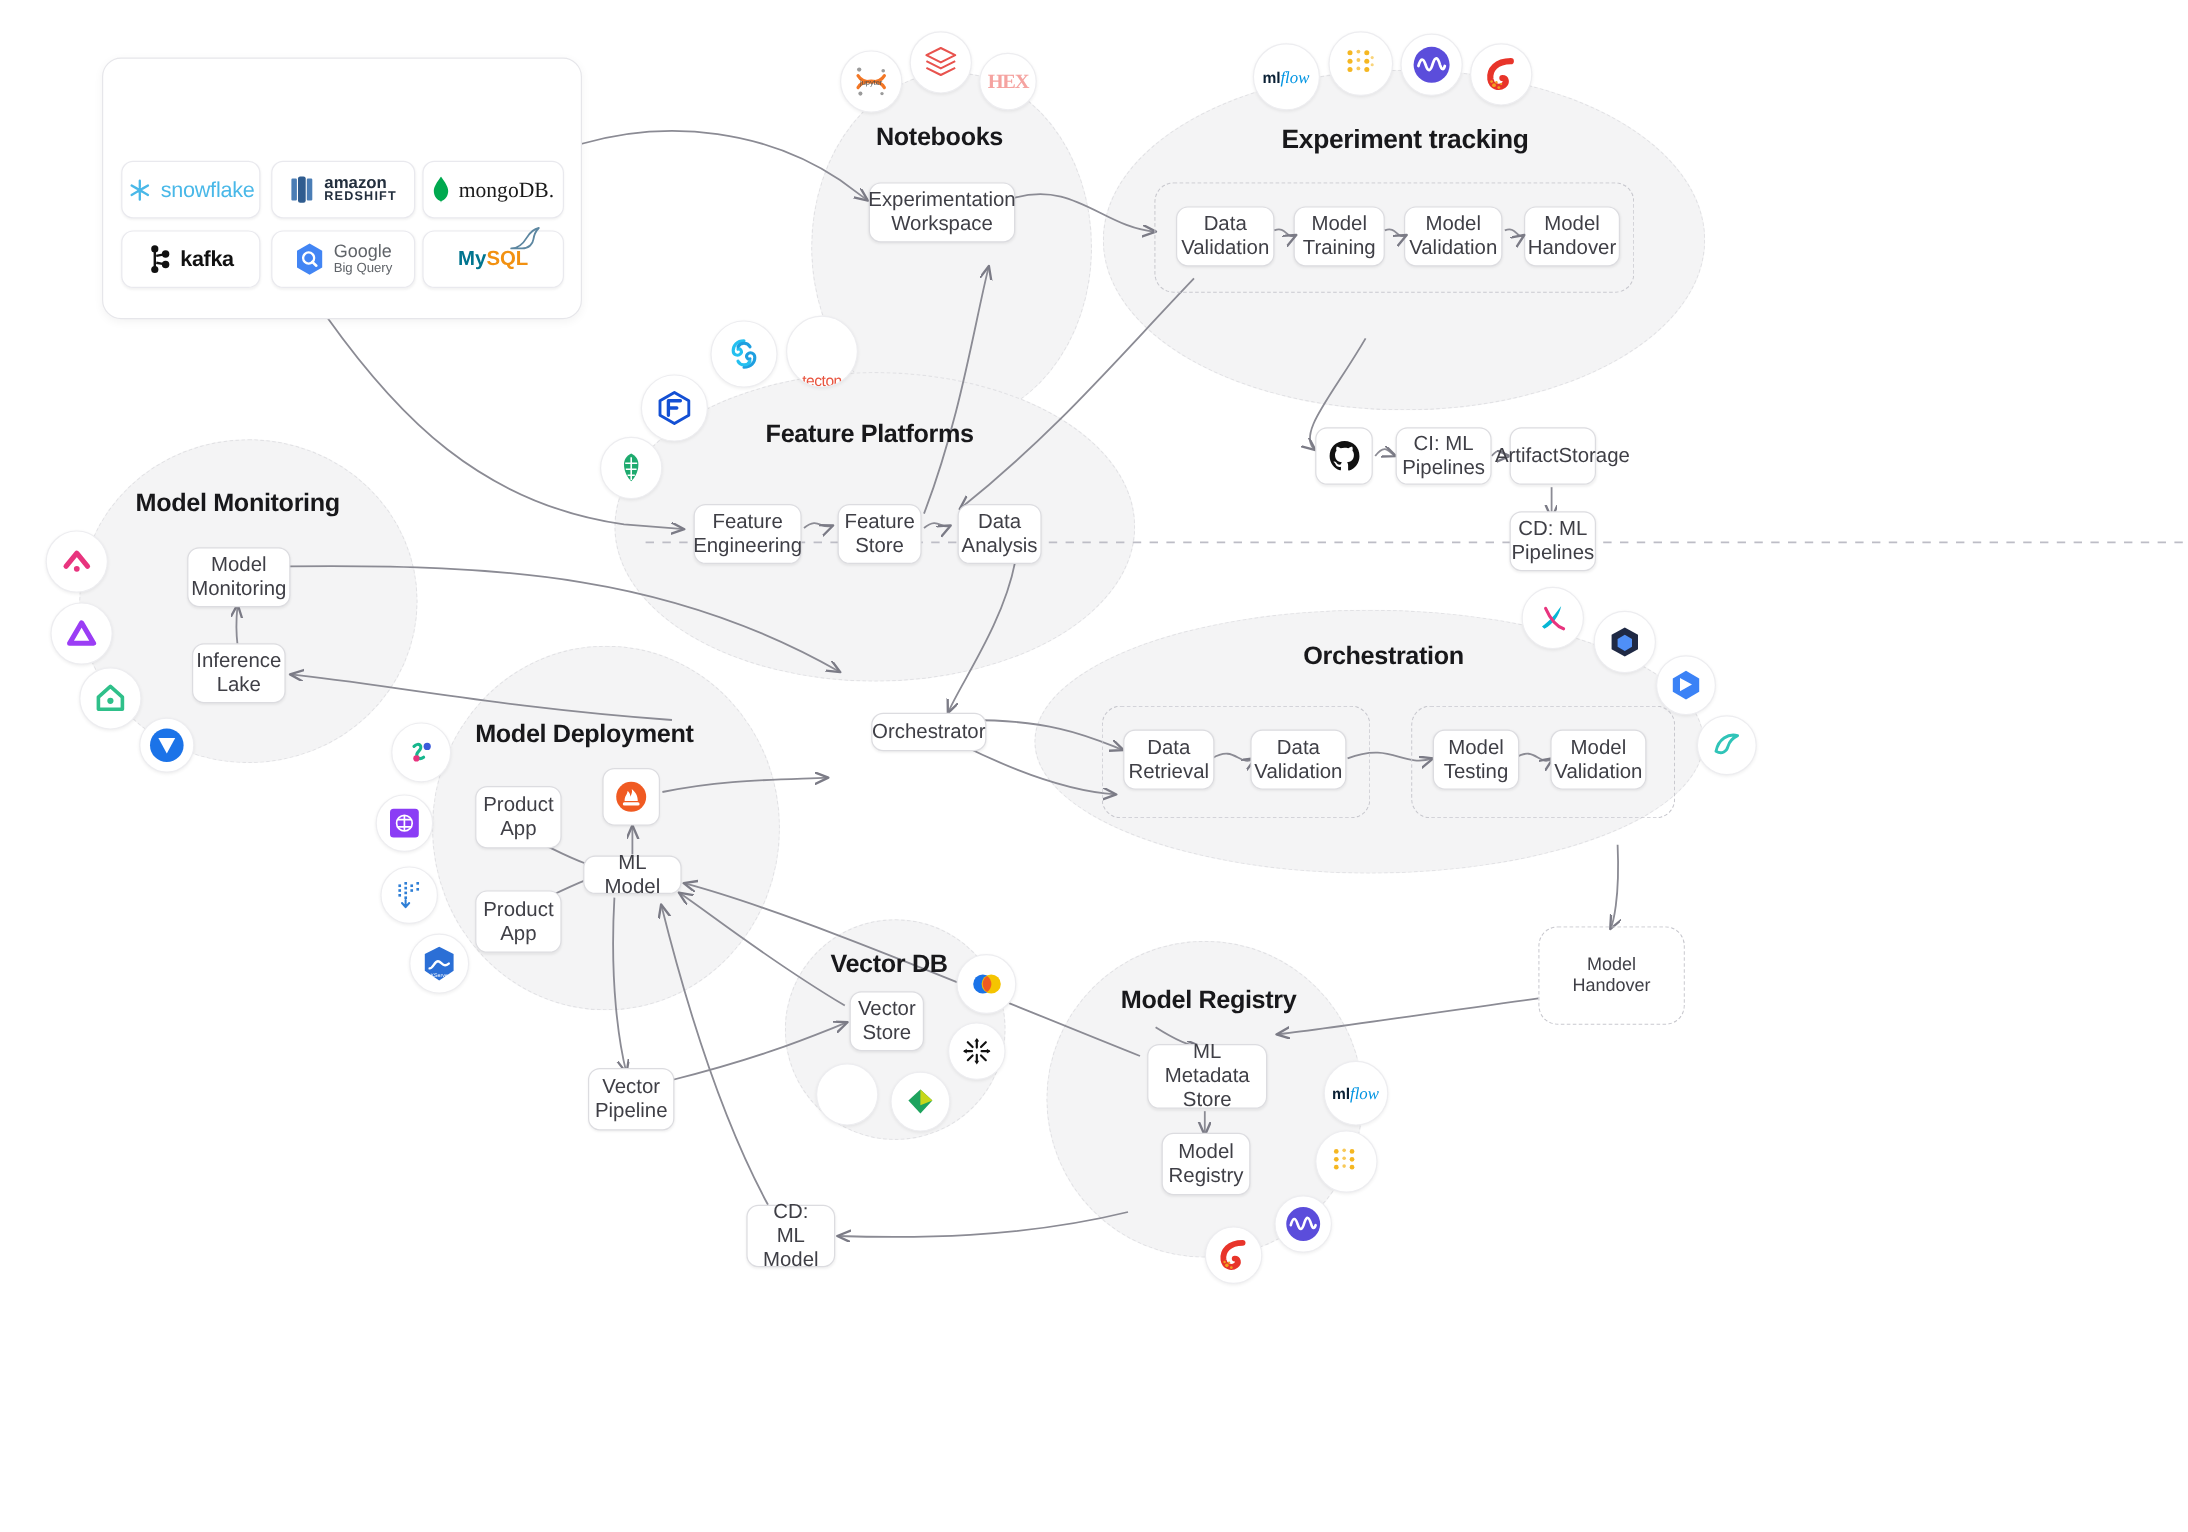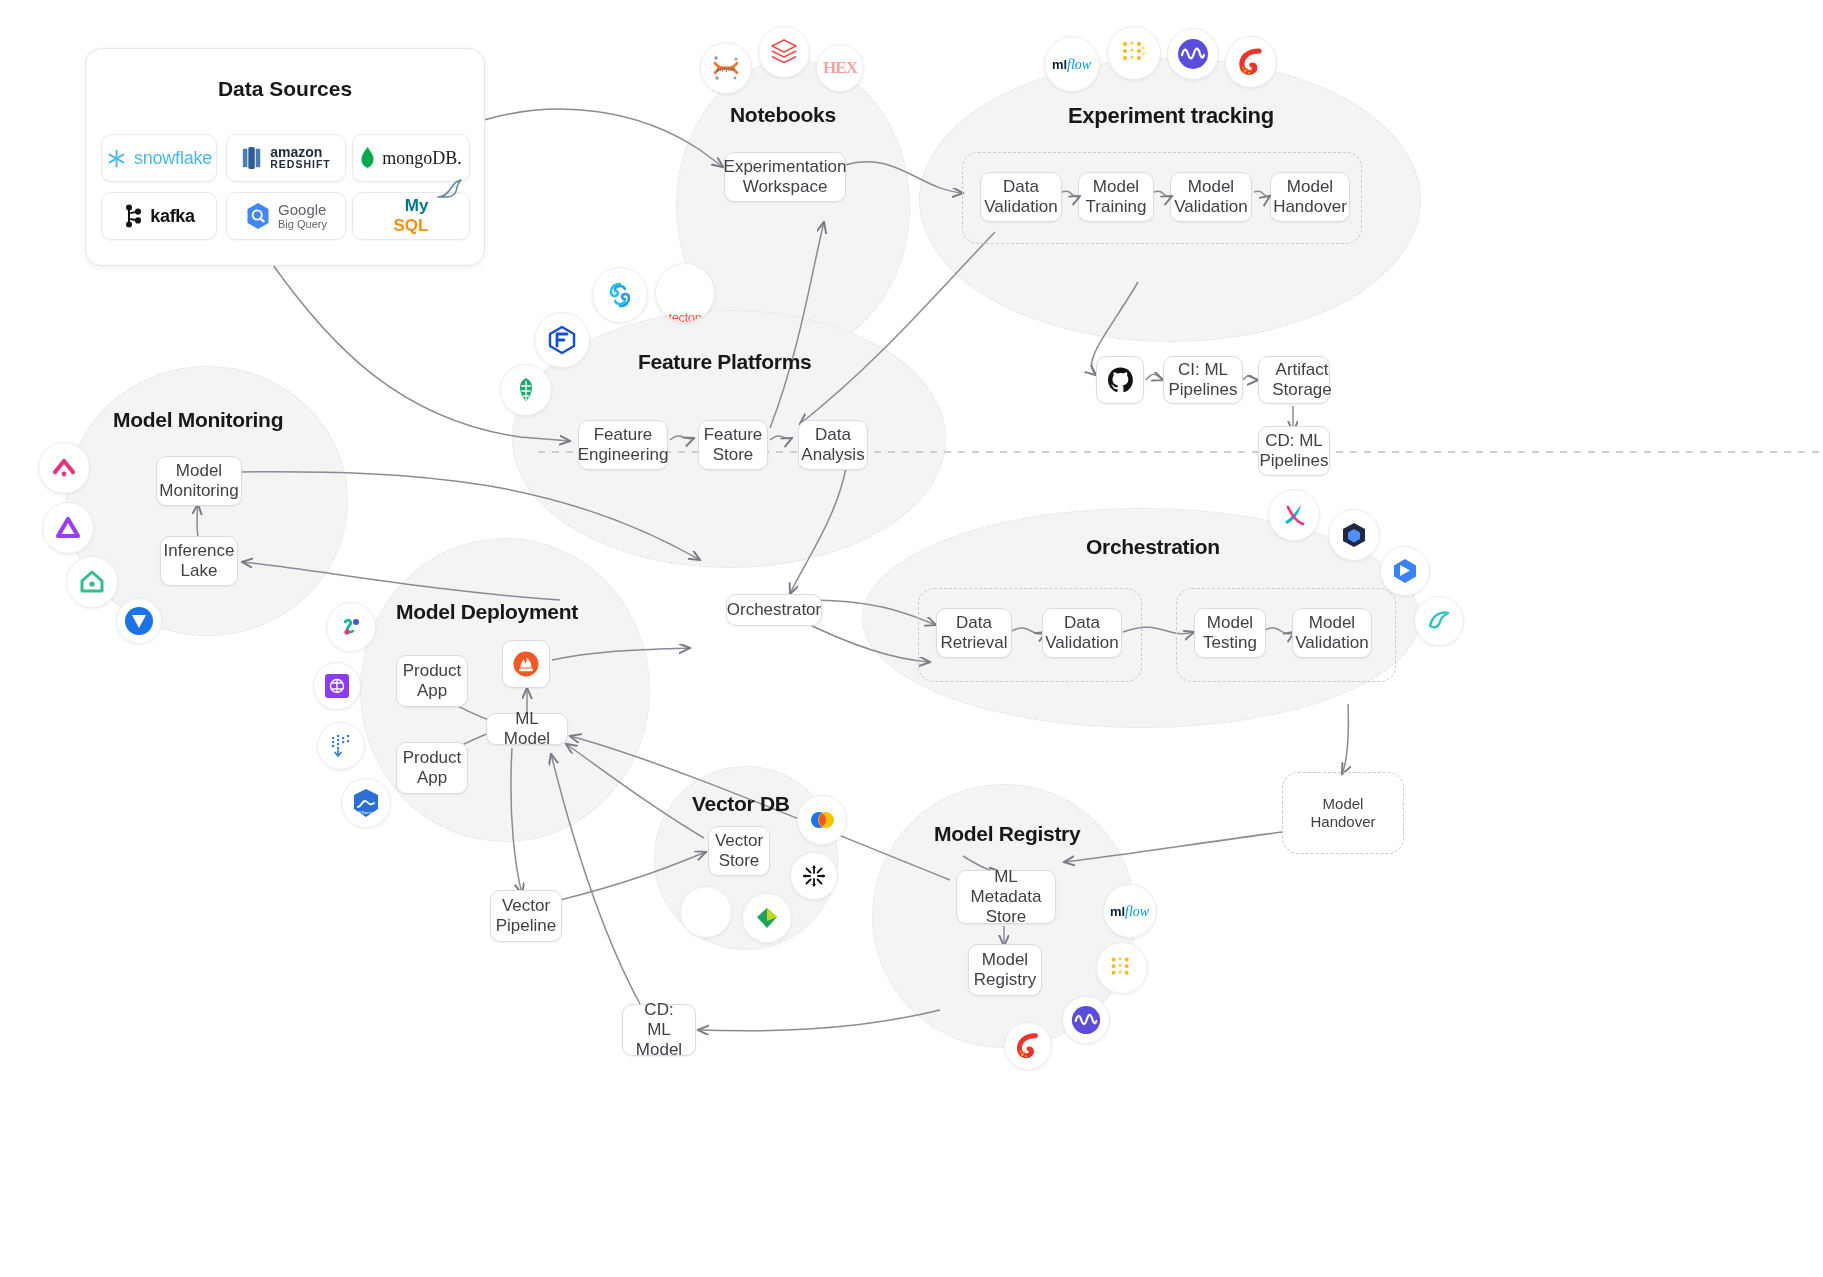--- a/index.html
+++ b/index.html
@@ -126,21 +126,20 @@
 
       <path d="M940,1010 C850,1032 760,1032 698,1030"></path>
 
       <path d="M640,1004 C600,930 570,830 551,754"></path>
     </g>
 
     <path d="M538,452 L1823,452" stroke="#bdbdc6" stroke-width="1.3" stroke-dasharray="7 7" fill="none"></path>
   </svg>
 
   <div id="ds-card" style="left:85px;top:48px;width:400px;height:218px;">
-    <div id="ds-title" style="top:28px;">Data Sources</div>
 
     <div class="ds-chip" style="left:15px;top:85px;width:116px;height:48px;">
       <span style="line-height:0">
         <svg width="21" height="21" viewBox="0 0 24 24">
             <g stroke="#49b8e8" stroke-width="2.2" stroke-linecap="round">
               <path d="M12 3v6M12 15v6M4.2 7.5l5.2 3M14.6 13.5l5.2 3M19.8 7.5l-5.2 3M9.4 13.5l-5.2 3"></path>
             </g>
             <circle cx="12" cy="12" r="2.6" fill="#49b8e8"></circle>
           </svg>
       </span>
@@ -195,21 +194,21 @@
             <path d="M15.2 16.2 L18.6 19.4" stroke="#fff" stroke-width="2.2" stroke-linecap="round"></path>
           </svg>
       </span>
       <span style="display:flex;flex-direction:column;align-items:flex-start;">
         <span class="gbq-top">Google</span>
         <span class="gbq-bot">Big Query</span>
       </span>
     </div>
 
     <div class="ds-chip" style="left:266px;top:143px;width:118px;height:48px;">
-      <span style="position:relative;display:flex;align-items:flex-end;flex-direction:column;">
+      <span style="position:relative;display:flex;align-items:flex-start;">
         <span style="position:absolute;left:42px;top:-17px;line-height:0">
           <svg width="30" height="20" viewBox="0 0 30 20">
               <path d="M2 18 C8 18 12 14 15 9 C17.5 5 20 2 25 1 C22 4 21 7 20.5 10.5 C20 14 17 18 11 18Z" fill="none" stroke="#5d87a1" stroke-width="1.5" stroke-linejoin="round"></path>
             </svg>
         </span>
         <span class="mysql-my">My</span>
           <span class="mysql-sql">SQL</span>
       </span>
     </div>
   </div>
@@ -380,21 +379,21 @@
         </svg>
     </span>
   </div>
   <div class="node" style="left:1163px;top:356px;width:80px;height:48px;">
     <span style="display:flex;flex-direction:column;">
       <span>CI: ML</span>
       <span>Pipelines</span>
     </span>
   </div>
   <div class="node" style="left:1258px;top:356px;width:72px;height:48px;">
-    <span style="display:flex;flex-direction:column;margin-left:16px;">
+    <span style="display:flex;flex-direction:row;margin-left:16px;">
       <span>Artifact</span>
       <span>Storage</span>
     </span>
   </div>
   <div class="node" style="left:1258px;top:426px;width:72px;height:50px;">
     <span style="display:flex;flex-direction:column;">
       <span>CD: ML</span>
       <span>Pipelines</span>
     </span>
   </div>

